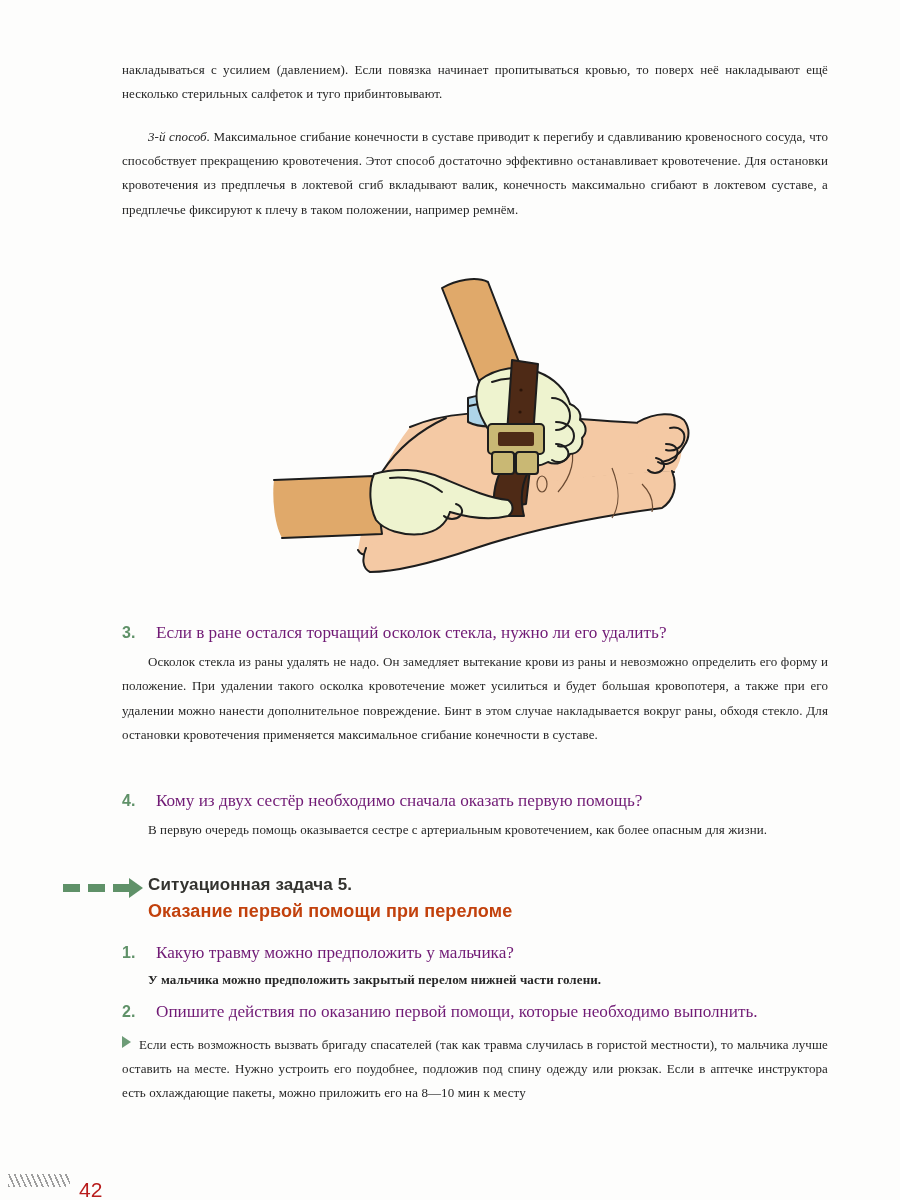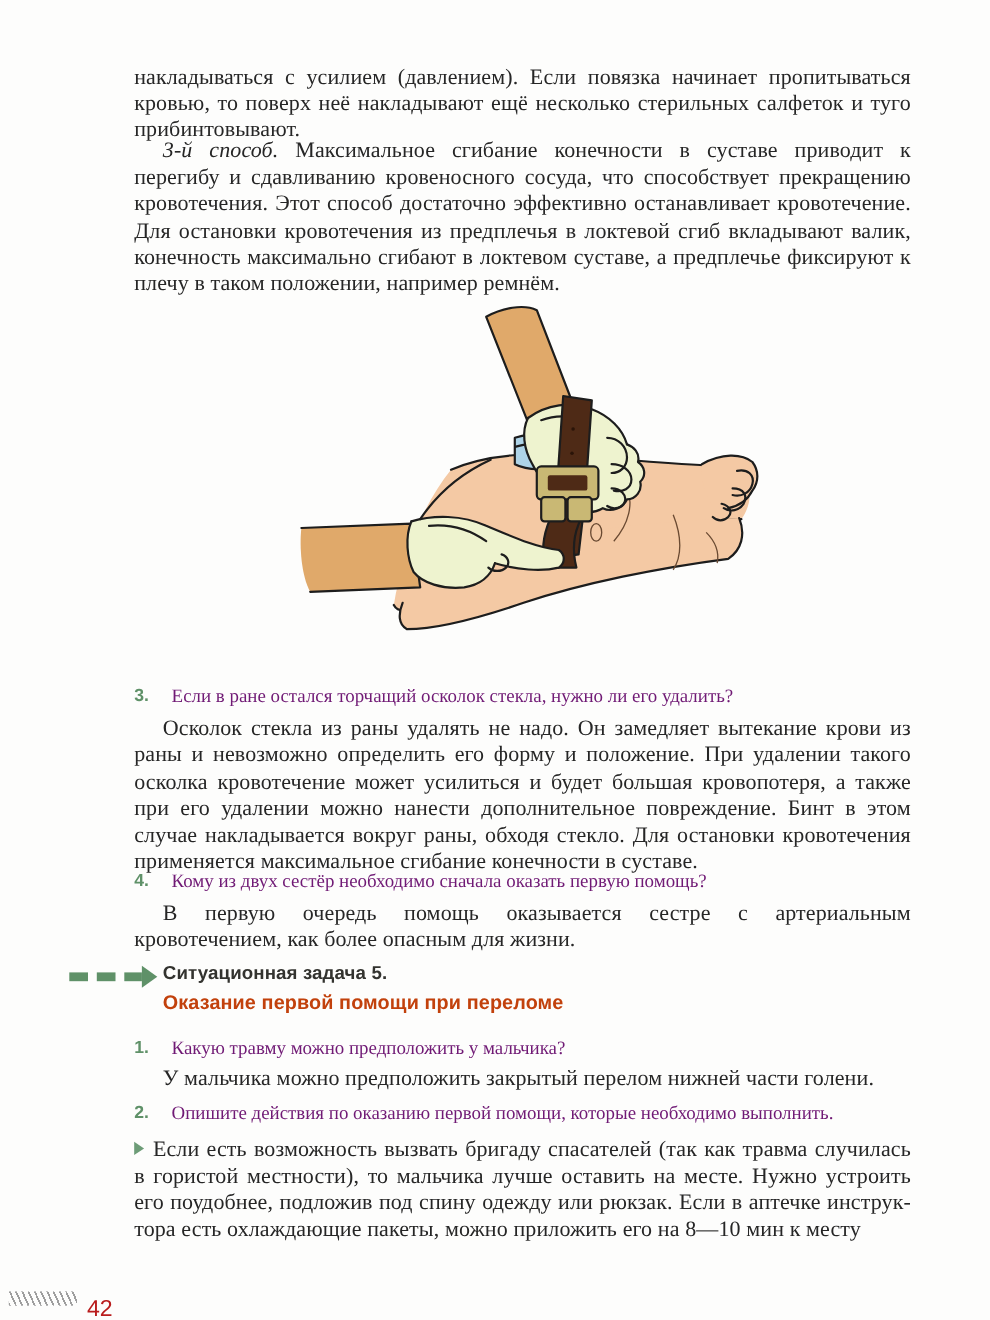--- a/index.html
+++ b/index.html
@@ -26,21 +26,21 @@
   
   .col {
     position: absolute;
     left: 122px;
     top: 0;
     width: 706px;
   }
 
   p.body {
     margin: 0;
-    font-size: 20px;
+    font-size: 13px;
     line-height: 24.2px;
     text-align: justify;
     text-justify: inter-word;
     color: #262626;
     letter-spacing: 0.1px;
     hyphens: manual;
   }
   p.body.indent { text-indent: 26px; }
 
   .italic { font-style: italic; }
@@ -312,21 +312,21 @@
       <div class="head-line1">Ситуационная задача 5.</div>
       <div class="head-line2">Оказание первой помощи при переломе</div>
     </div>
   </div>
 
   <div class="col" style="top:941px;">
     <div class="qrow">
       <div class="qnum">1.</div>
       <div class="qtext">Какую травму можно предположить у мальчика?</div>
     </div>
-    <p class="body indent" style="margin-top:3px;">У мальчика можно предположить закрытый перелом нижней части голени.</p>
+    <p class="body indent" style="margin-top:3px;font-weight:bold;">У мальчика можно предположить закрытый перелом нижней части голени.</p>
   </div>
 
   <div class="col" style="top:1000px;">
     <div class="qrow">
       <div class="qnum">2.</div>
       <div class="qtext">Опишите действия по оказанию первой помощи, которые необходимо выполнить.</div>
     </div>
   </div>
 
   <div class="col" style="top:1033px;">

